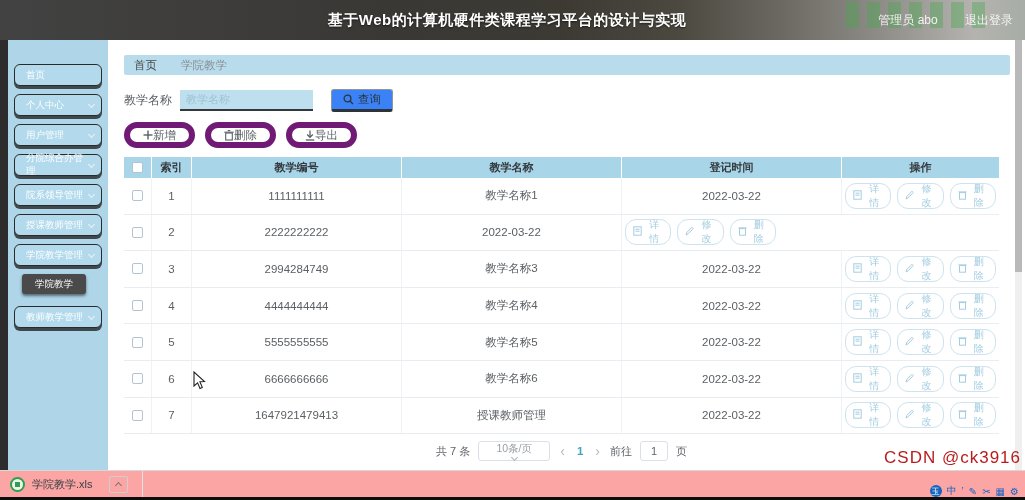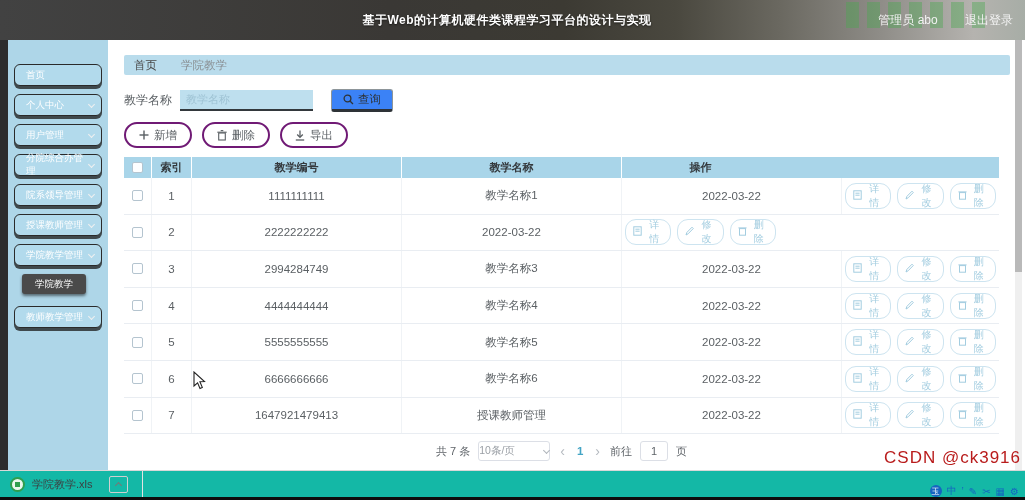--- a/index.html
+++ b/index.html
@@ -5,21 +5,21 @@
   * { margin:0; padding:0; box-sizing:border-box; }
   html,body { width:1025px; height:500px; overflow:hidden; }
   body { font-family:"Liberation Sans","DejaVu Sans",sans-serif; background:#fff; position:relative; }
 
   
   .hdr { position:absolute; top:0; left:0; width:1025px; height:40px;
     background:linear-gradient(90deg,#424242 0%,#3a3835 38%,#3c3a33 55%,#4a483f 66%,#6a6860 76%,#8f8d88 86%,#b5b3af 95%,#a7ada6 100%); }
   .hdr-watermark { position:absolute; left:846px; top:2px; width:146px; height:26px; opacity:.45; filter:blur(.6px);
     background:repeating-linear-gradient(90deg, rgba(72,168,78,.9) 0 13px, rgba(72,168,78,0) 13px 21px); }
   .hdr-title { position:absolute; left:0; right:11px; top:0; line-height:40px; text-align:center;
-    color:#fff; font-size:12px; font-weight:bold; text-shadow:0 1px 2px rgba(0,0,0,.6); letter-spacing:.5px; }
+    color:#fff; font-size:15px; font-weight:bold; text-shadow:0 1px 2px rgba(0,0,0,.6); letter-spacing:.5px; }
   .hdr-right { position:absolute; right:12px; top:0; line-height:40px; color:#f2f2f2; font-size:12px; }
   .hdr-right span { margin-left:24px; cursor:pointer; }
 
   
   .app-body { position:absolute; top:40px; left:0; width:1025px; height:430px; display:flex; }
   .left-strip { width:8px; background:#2d2d2d; }
   .sidebar { width:100px; background:#aed6e8; padding-top:24px; }
   .side-btn { margin:0 6px 8px 6px; height:22px; background:#b2daec; border:1px solid #2a2a2a; border-radius:6px;
     box-shadow:0 3px 0 rgba(25,25,25,.75); display:flex; align-items:center; justify-content:space-between;
     padding:0 7px 0 11px; color:#fff; font-size:9.5px; cursor:pointer; }
@@ -37,51 +37,51 @@
 
   .search-row { margin-top:13px; height:24px; display:flex; align-items:center; font-size:12px; color:#5a5f63; }
   .search-input { margin-left:8px; width:133px; height:21px; background:#bedfee; border:none;
     border-bottom:2px solid #33383c; font-size:11px; color:#3c4246; padding:0 6px; outline:none; }
   .search-input::placeholder { color:#9fc3d4; }
   .search-btn { margin-left:18px; height:23px; padding:0 11px; background:#3b82f6; border:1px solid #8d9599;
     border-bottom:3px solid #2e3337; border-radius:3px; font-size:11.5px; color:#2e3337; display:flex;
     align-items:center; gap:4px; cursor:pointer; }
 
   .toolbar { margin-top:10px; height:26px; display:flex; gap:10px; }
-  .pill-btn { height:26px; padding:0 13px; background:#fff; border:2px solid #701a75; border-radius:15px;
-    font-size:11.5px; color:#5a5f63; display:flex; align-items:center; gap:5px; cursor:pointer; }
+  .pill-btn { height:26px; padding:0 13px; background:#fff; border:6px solid #701a75; border-radius:15px;
+    font-size:11.5px; color:#5a5f63; display:flex; align-items:center; cursor:pointer; }
 
   .table { margin-top:9px; width:875px; font-size:11.5px; }
   .t-head { display:flex; background:#a9d5e9; height:21px; font-weight:bold; color:#34393d; font-size:11px; }
   .t-head .tc { border-right:1px solid #fff; }
   .t-head .tc:last-child { border-right:none; }
   .tc { display:flex; align-items:center; justify-content:center; }
   .c0 { width:28px; } .c1 { width:40px; } .c2 { width:210px; } .c3 { width:220px; } .c4 { width:220px; } .c5 { width:157px; }
   .t-row { display:flex; height:36.6px; border-bottom:1px solid #e9edf2; color:#5b6064; background:#fff; }
   .t-row .tc { border-right:1px solid #f0f3f6; }
   .t-row .tc:last-child { border-right:none; }
   .checkbox { width:11px; height:11px; border:1px solid #b4c4cf; border-radius:2px; background:#fdfeff; cursor:pointer; }
   .act-btn { height:21px; padding:12px 7px; margin:0 3px; background:#fff; border:1px solid #cde4f0; border-radius:11px;
     color:#a3cde0; font-size:10px; display:inline-flex; align-items:center; gap:3px; cursor:pointer; }
 
   .pagination { margin-top:7px; width:875px; display:flex; align-items:center; justify-content:center;
     font-size:11px; color:#5f6469; gap:8px; }
   .pg-select { width:72px; height:20px; border:1px solid #dcdfe6; border-radius:3px; display:flex; align-items:center;
-    justify-content:space-between; padding:0 0; color:#9a9fa5; font-size:10.5px; cursor:pointer; }
+    justify-content:space-between; padding:0 7px; color:#9a9fa5; font-size:10.5px; cursor:pointer;flex-direction:column; }
   .pg-select .chev { width:5px; height:5px; border-right:1.3px solid #b0b5bb; border-bottom:1.3px solid #b0b5bb; transform:rotate(45deg); margin-top:-2px; }
   .pg-arrow { color:#b4b9bf; font-size:14px; cursor:pointer; padding:0 2px; }
   .pg-num { color:#43a5c5; font-weight:bold; font-size:11.5px; cursor:pointer; padding:0 2px; }
   .pg-input { width:28px; height:20px; border:1px solid #dcdfe6; border-radius:3px; text-align:center;
     font-size:11px; color:#5f6469; outline:none; }
 
   .scrollbar { position:absolute; top:0; right:3px; width:7px; height:430px; background:#efefef; }
   .scroll-thumb { position:absolute; top:0; left:0; width:7px; height:232px; background:#b9b9b9; }
 
   
-  .dl-bar { position:absolute; top:470px; left:0; width:1025px; height:27px; background:#14b8a6;
+  .dl-bar { position:absolute; top:470px; left:0; width:1025px; height:27px; background:#fca5a5;
     border-top:1px solid #d8d8d8; display:flex; align-items:center; }
   .dl-group { display:flex; align-items:center; height:100%; padding:0 14px 0 10px; border-right:1px solid #e2e2e2; }
   .xls-icon { width:15px; height:15px; border-radius:50%; border:2px solid #2f9e4e; background:#eaf7ee; position:relative; flex:none; }
   .xls-icon:after { content:""; position:absolute; left:3px; top:3px; width:5px; height:5px;
     background:linear-gradient(#2f9e4e,#2f9e4e); box-shadow:0 0 0 1px #2f9e4e inset; }
   .dl-name { margin-left:7px; font-size:11px; color:#3c4043; }
   .dl-caret { margin-left:16px; width:19px; height:17px; border:1px solid #cfcfcf; border-radius:2px;
     display:flex; align-items:center; justify-content:center; cursor:pointer; }
   .dl-caret i { width:5px; height:5px; border-right:1.4px solid #777; border-bottom:1.4px solid #777;
     transform:rotate(-135deg); margin-top:2px; }
@@ -191,20 +191,21 @@
     </div>
 
     <div class="table">
       <div class="t-head">
         <div class="tc c0">
           <div class="checkbox"></div>
         </div>
         <div class="tc c1">索引</div>
         <div class="tc c2">教学编号</div>
         <div class="tc c3">教学名称</div>
+        <div class="tc c4">登记时间</div>
         <div class="tc c5">操作</div>
       </div>
       <div id="t-body">
           <div class="t-row">
             <div class="tc c0">
               <div class="checkbox"></div>
             </div>
             <div class="tc c1">1</div>
             <div class="tc c2">1111111111</div>
             <div class="tc c3">教学名称1</div>

